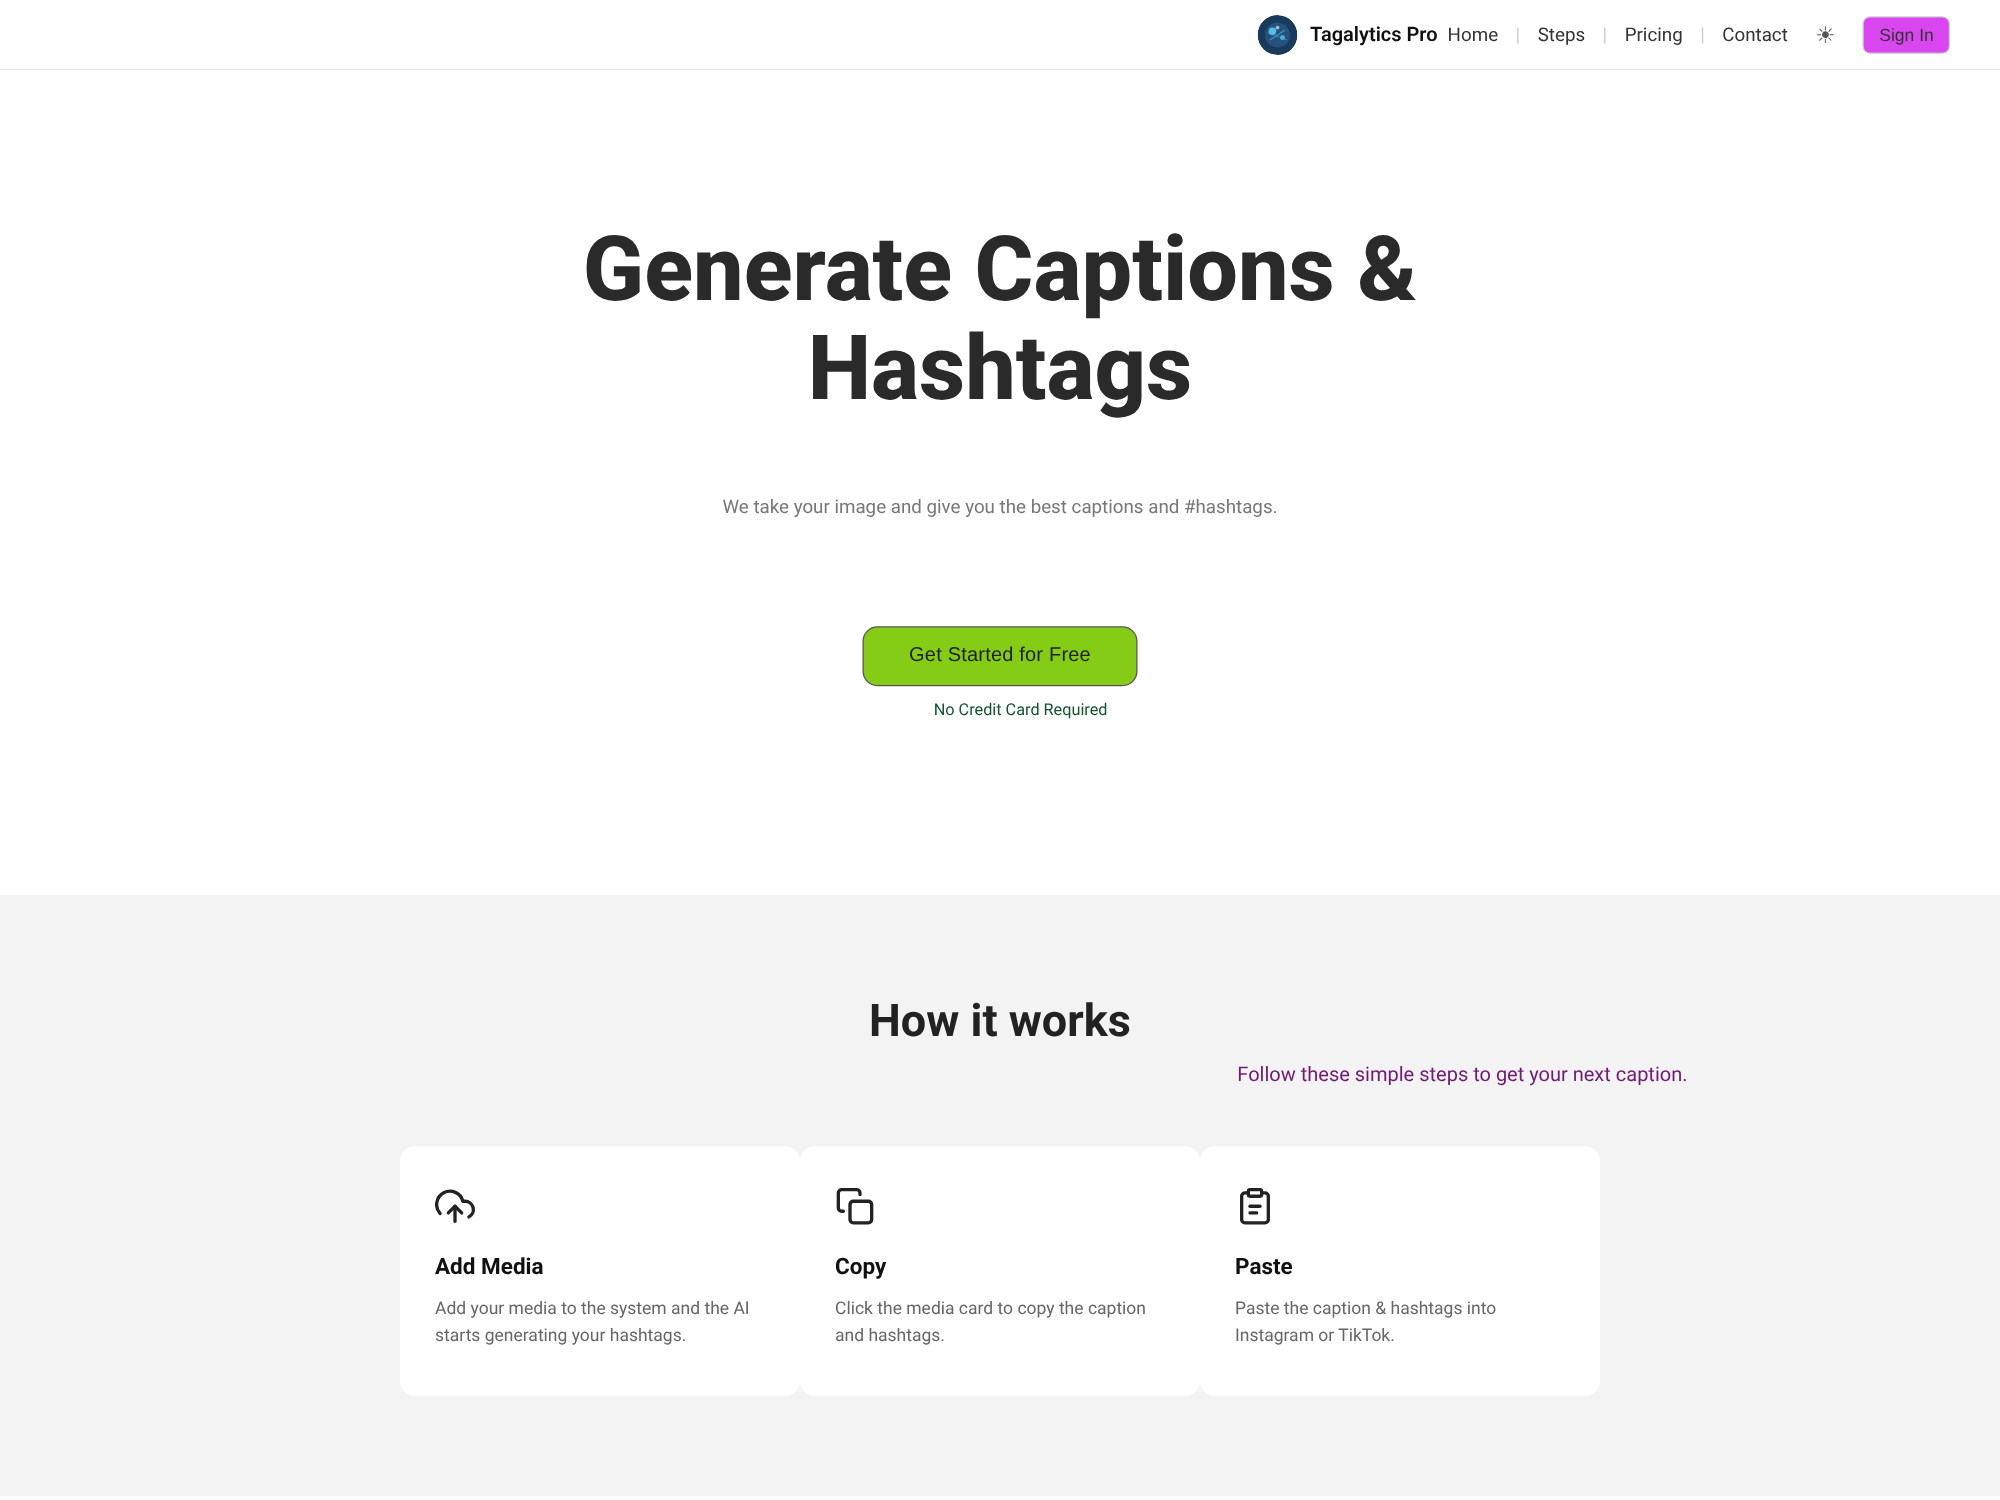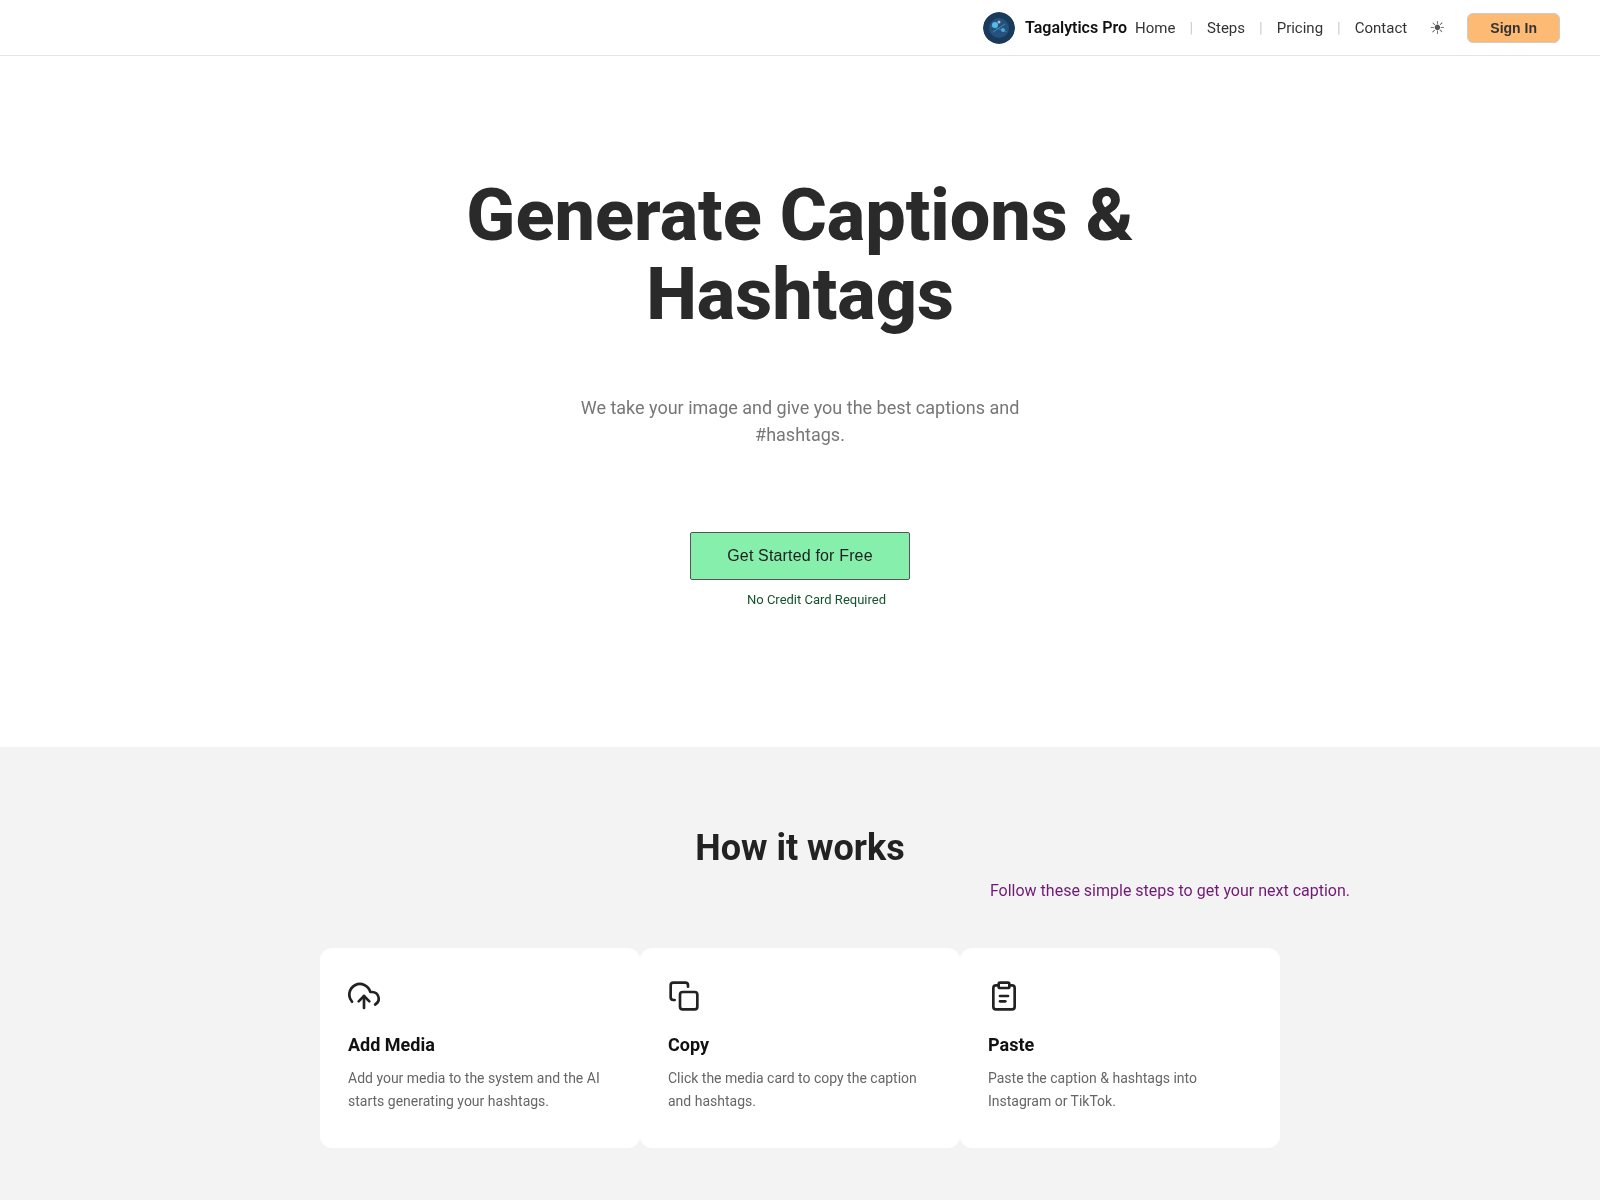--- a/index.html
+++ b/index.html
@@ -64,28 +64,28 @@
       border: none;
       cursor: pointer;
       padding: 4px 8px;
       font-size: 18px;
       color: #555;
       display: flex;
       align-items: center;
     }
 
     .sign-in-btn {
-      background: #fdba74;
+      background: #d946ef;
       border: 1px solid #ccc;
       border-radius: 6px;
-      padding: 6px 22px;
+      padding: 6px 12px;
       font-size: 14px;
       cursor: pointer;
       color: #333;
-      font-weight: 700;
+      font-weight: 400;
       margin-left: 8px;
     }
 
     
     .hero {
       display: flex;
       flex-direction: column;
       align-items: center;
       justify-content: center;
       padding: 120px 40px 140px;
@@ -97,38 +97,38 @@
     .hero-title {
       font-size: 72px;
       font-weight: 800;
       color: #2a2a2a;
       line-height: 1.1;
       max-width: 900px;
     }
 
     .hero-subtitle {
       margin-top: 24px;
-      font-size: 18px;
+      font-size: 15px;
       color: #777;
       max-width: 500px;
       line-height: 1.5;
     }
 
     .hero-cta-wrap {
       margin-top: 48px;
       display: flex;
       flex-direction: column;
       align-items: center;
       gap: 12px;
     }
 
     .cta-btn {
-      background: #86efac;
+      background: #84cc16;
       border: 1.5px solid #555;
-      border-radius: 2px;
+      border-radius: 12px;
       padding: 14px 36px;
       font-size: 16px;
       font-weight: 500;
       color: #222;
       cursor: pointer;
       letter-spacing: 0.01em;
     }
 
     .cta-note {
       font-size: 13px;

